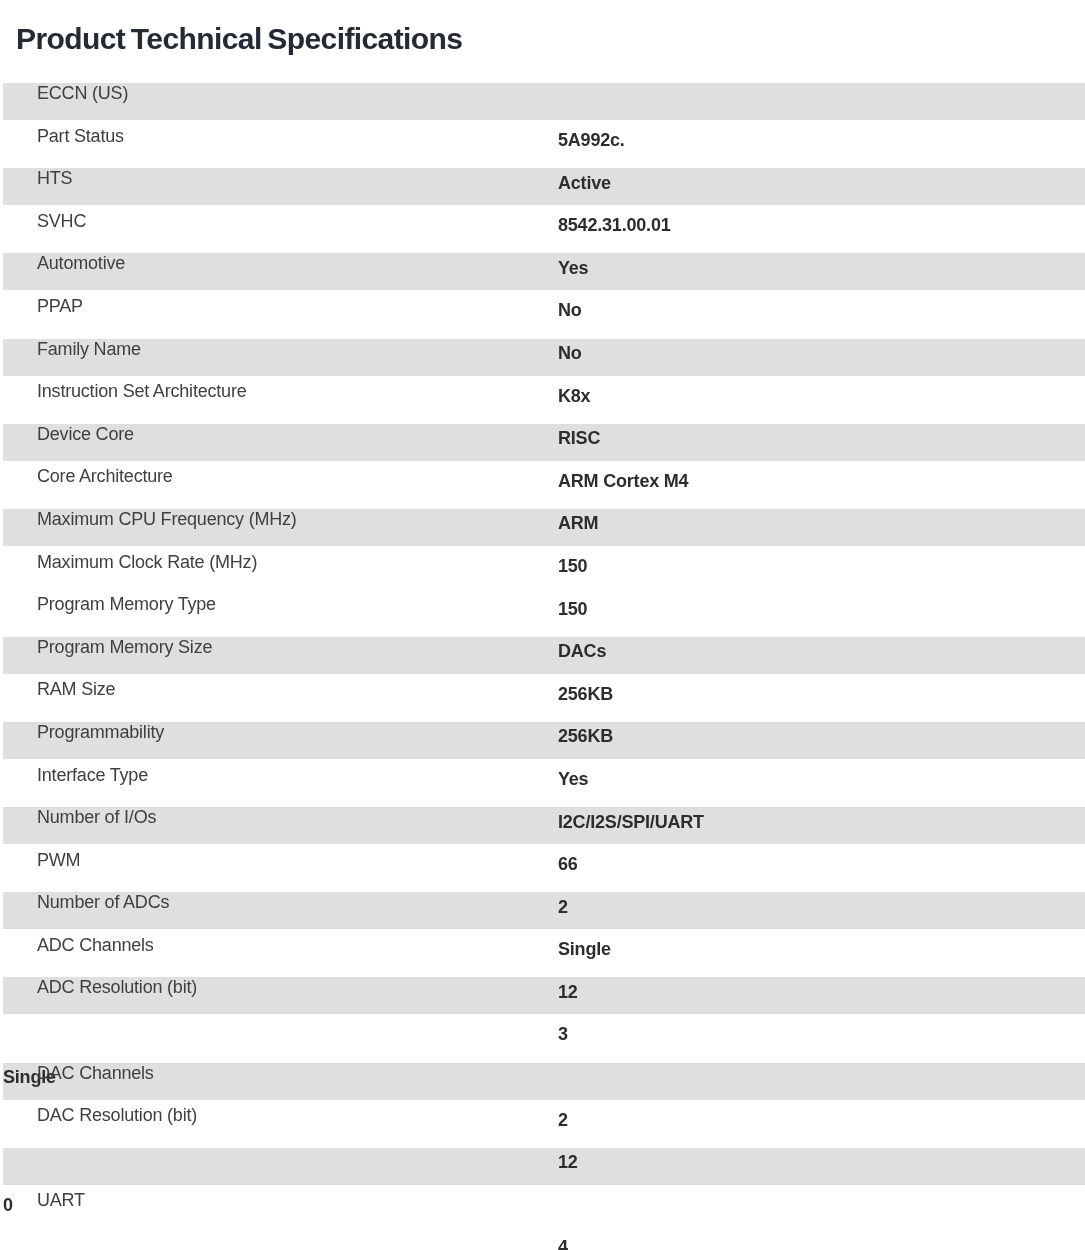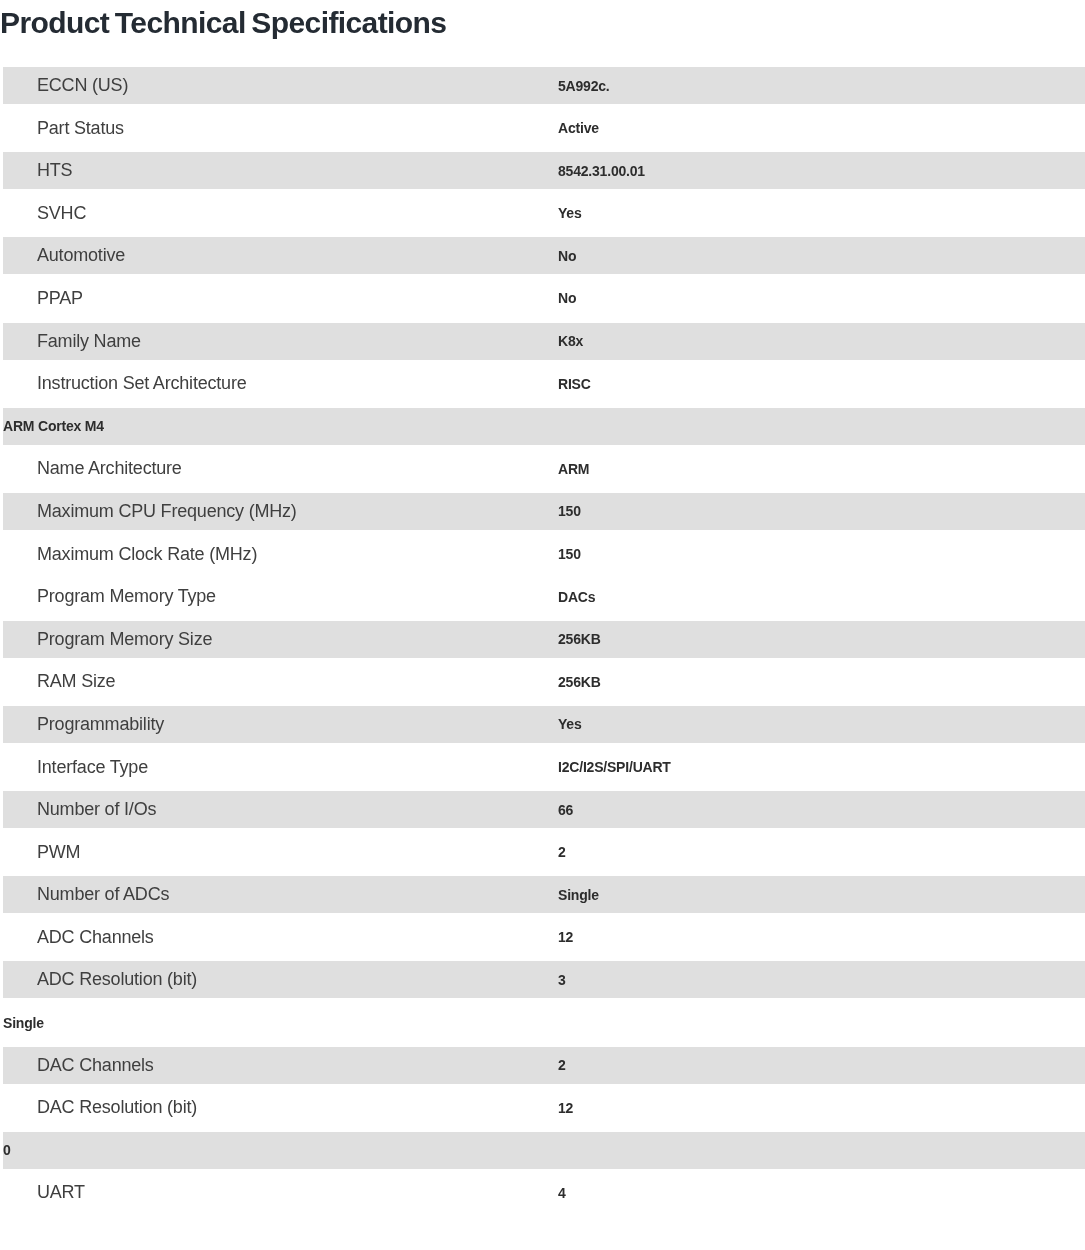--- a/index.html
+++ b/index.html
@@ -10,62 +10,62 @@
     height: 1250px;
     overflow: hidden;
     font-family: "Liberation Sans", "DejaVu Sans", sans-serif;
   }
   .page {
     width: 1085px;
     height: 1250px;
     position: relative;
   }
   h1.page-title {
-    margin: 0;
+    margin: 16px;
     padding: 5px 0 0 0;
     font-size: 30px;
     line-height: 36px;
     font-weight: 700;
     letter-spacing: -0.6px;
     word-spacing: -2px;
     color: var(--title, #242b33);
   }
   .spec-table {
     margin-top: 26px;
     margin-left: 3px;
     width: 1082px;
   }
   .spec-row {
     height: 37px;
     margin-bottom: 5.6px;
     display: flex;
-    align-items: center;
     background: #ffffff;
   }
   .spec-row.alt {
     background: var(--row-alt, #dfdfdf);
   }
   .spec-label {
     box-sizing: content-box;
     padding-left: 34px;
     width: 521px;
     flex: 0 0 521px;
     font-size: 18px;
     font-weight: 400;
     letter-spacing: -0.2px;
     color: var(--label, #3f3f3f);
     white-space: nowrap;
     overflow: hidden;
   }
   .spec-value {
-    font-size: 14px;
+    font-size: 18px;
     font-weight: 700;
     letter-spacing: -0.2px;
     color: var(--value, #2d2d2d);
     white-space: nowrap;
+    margin-top: 47px;
   }
 </style>
 </head>
 <body>
 
 <div class="page">
   <h1 class="page-title">Product Technical Specifications</h1>
 
   <div class="spec-table">
   <div class="spec-row alt">
@@ -102,25 +102,26 @@
     <div class="spec-label">Family Name</div>
     <div class="spec-value">K8x</div>
   </div>
 
   <div class="spec-row">
     <div class="spec-label">Instruction Set Architecture</div>
     <div class="spec-value">RISC</div>
   </div>
 
   <div class="spec-row alt">
+    <div class="spec-label">Device Core</div>
     <div class="spec-value">ARM Cortex M4</div>
   </div>
 
   <div class="spec-row">
-    <div class="spec-label">Name Architecture</div>
+    <div class="spec-label">Core Architecture</div>
     <div class="spec-value">ARM</div>
   </div>
 
   <div class="spec-row alt">
     <div class="spec-label">Maximum CPU Frequency (MHz)</div>
     <div class="spec-value">150</div>
   </div>
 
   <div class="spec-row">
     <div class="spec-label">Maximum Clock Rate (MHz)</div>

